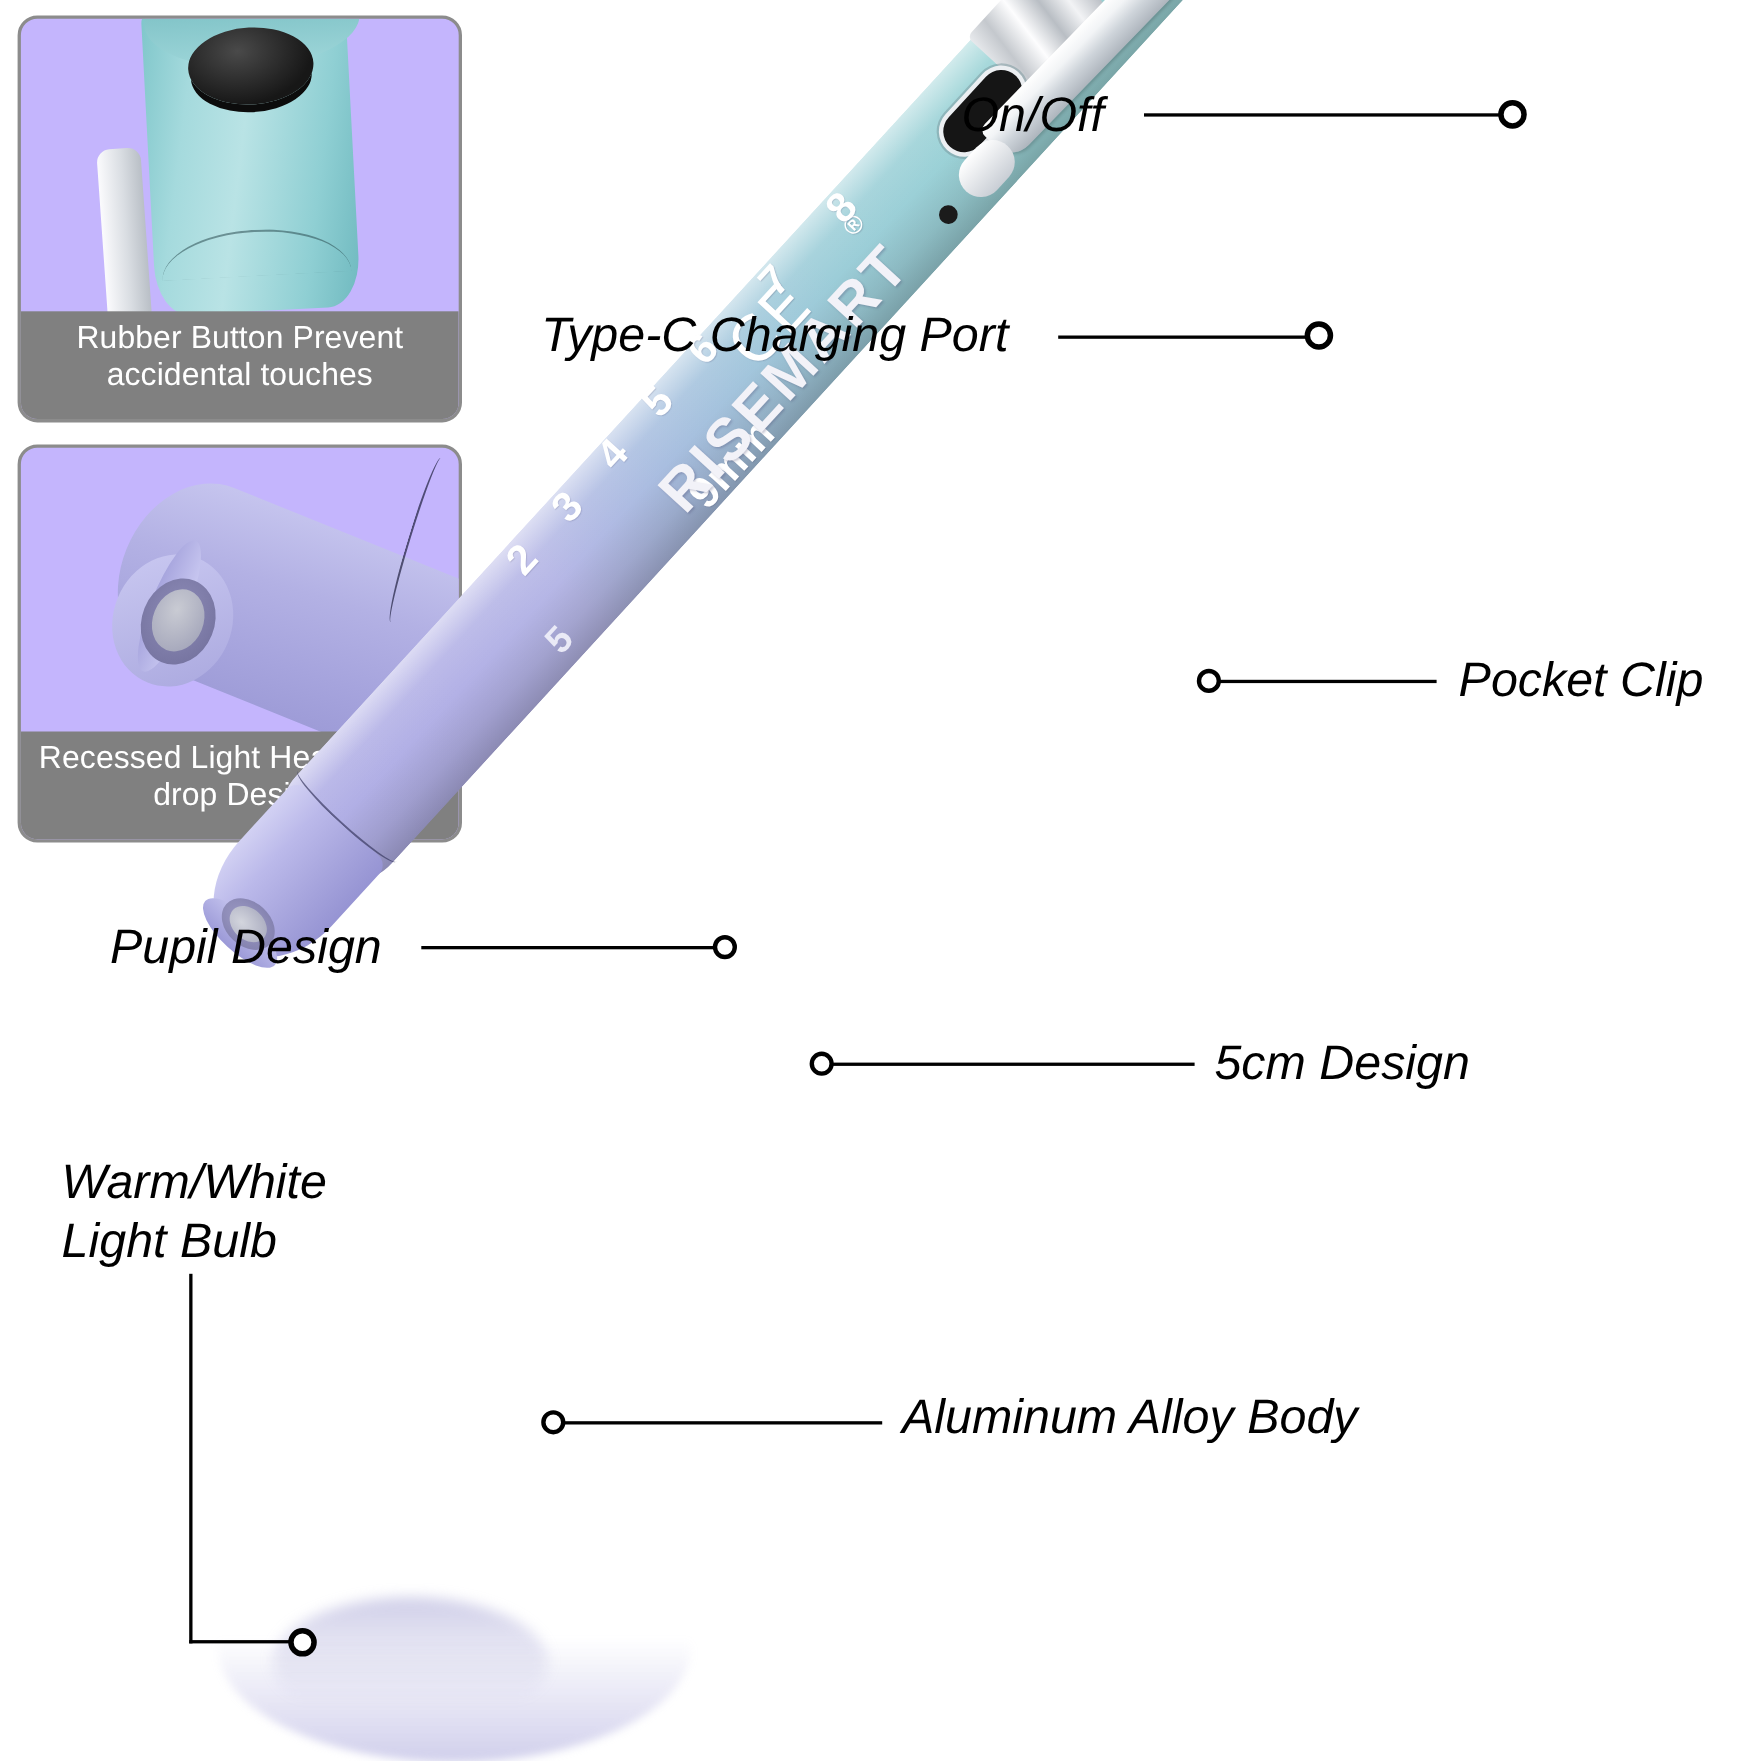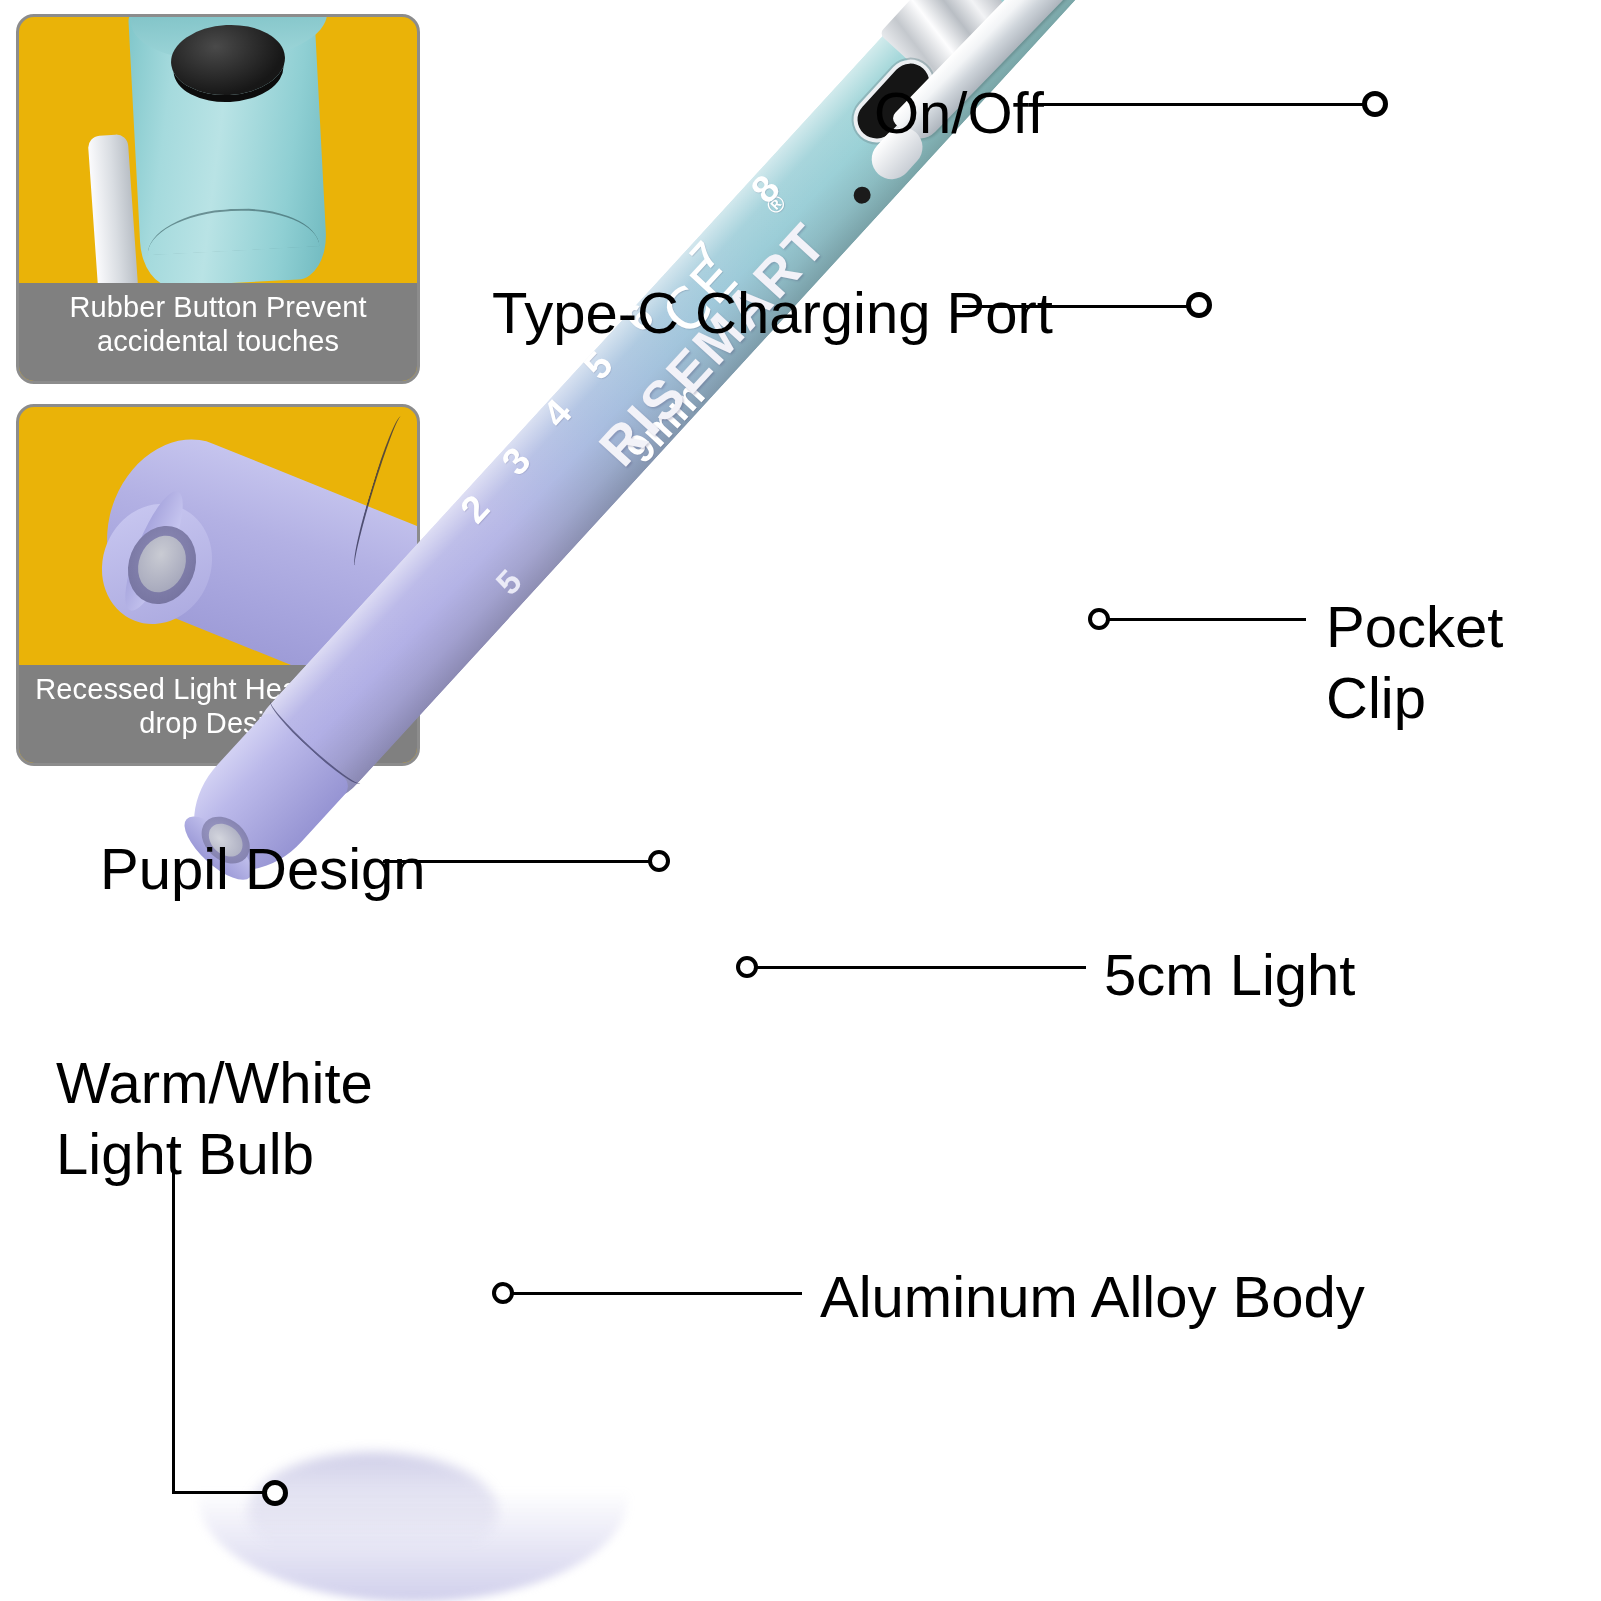--- a/index.html
+++ b/index.html
@@ -3,21 +3,21 @@
 <meta charset="utf-8">
 <style>
   html,body{margin:0;padding:0;background:#ffffff;}
   body{width:1601px;height:1601px;position:relative;overflow:hidden;
        font-family:"Liberation Sans","DejaVu Sans",sans-serif;}
 
   #stage{position:absolute;inset:0;width:1601px;height:1601px;background:#fff;}
 
   
   .inset{position:absolute;border:3px solid #8c8c8c;border-radius:18px;
-         background:#eab308;overflow:hidden;box-sizing:border-box;}
+         background:#c4b5fd;overflow:hidden;box-sizing:border-box;}
   .inset .photo{position:absolute;left:0;right:0;top:0;overflow:hidden;}
   .inset .caption{position:absolute;left:0;right:0;bottom:0;background:#808080;
          color:#fff;text-align:center;font-size:29px;line-height:1.18;
          padding:7px 4px 9px;box-sizing:border-box;letter-spacing:.1px;}
 
   #inset-button{left:16px;top:14px;width:404px;height:370px;}
   #inset-button .photo{height:272px;}
   #inset-button .caption{height:98px;}
 
   #inset-head{left:16px;top:404px;width:404px;height:362px;}
@@ -123,22 +123,22 @@
   
   #reflection{position:absolute;left:198px;top:1452px;width:430px;height:150px;
       background:linear-gradient(180deg,rgba(170,168,220,.55),rgba(255,255,255,0) 75%);
       border-radius:50% 50% 44% 44%/70% 70% 30% 30%;
       filter:blur(4px);transform:scaleY(-1) rotate(0deg);}
   #reflection2{position:absolute;left:248px;top:1452px;width:250px;height:118px;
       background:linear-gradient(180deg,rgba(150,148,205,.45),rgba(255,255,255,0) 80%);
       border-radius:50%;filter:blur(6px);}
 
   
-  .callout-label{position:absolute;color:#000;font-size:58px;line-height:1.22;
-                 white-space:pre-line;}
+  .callout-label{position:absolute;color:#000;font-size:44px;line-height:1.22;
+                 white-space:pre-line;font-style:italic;}
   .leader{position:absolute;background:#000;}
   .leader.h{height:3px;}
   .leader.v{width:3px;}
   .dot{position:absolute;width:26px;height:26px;border-radius:50%;
        background:#ffffff;border:5px solid #000;box-sizing:border-box;}
   .dot.sm{width:22px;height:22px;border-width:4px;}
 </style>
 </head>
 <body>
 
@@ -219,21 +219,21 @@
   <div class="dot" style="left:1186px;top:292px;"></div>
 
   <div class="callout-label" style="left:1302px;top:592px;margin-left:24px;">Pocket Clip</div>
   <div class="leader h" style="left:1098px;top:618px;width:208px;"></div>
   <div class="dot sm" style="left:1088px;top:608px;"></div>
 
   <div class="callout-label" style="left:100px;top:834px;">Pupil Design</div>
   <div class="leader h" style="left:383px;top:860px;width:275px;"></div>
   <div class="dot sm" style="left:648px;top:850px;"></div>
 
-  <div class="callout-label" style="left:1104px;top:940px;">5cm Light</div>
+  <div class="callout-label" style="left:1104px;top:940px;">5cm Design</div>
   <div class="leader h" style="left:748px;top:966px;width:338px;"></div>
   <div class="dot sm" style="left:736px;top:956px;"></div>
 
   <div class="callout-label" style="left:56px;top:1048px;">Warm/White
 Light Bulb</div>
   <div class="leader v" style="left:172px;top:1158px;height:336px;"></div>
   <div class="leader h" style="left:172px;top:1491px;width:98px;"></div>
   <div class="dot" style="left:262px;top:1480px;"></div>
 
   <div class="callout-label" style="left:820px;top:1262px;">Aluminum Alloy Body</div>

